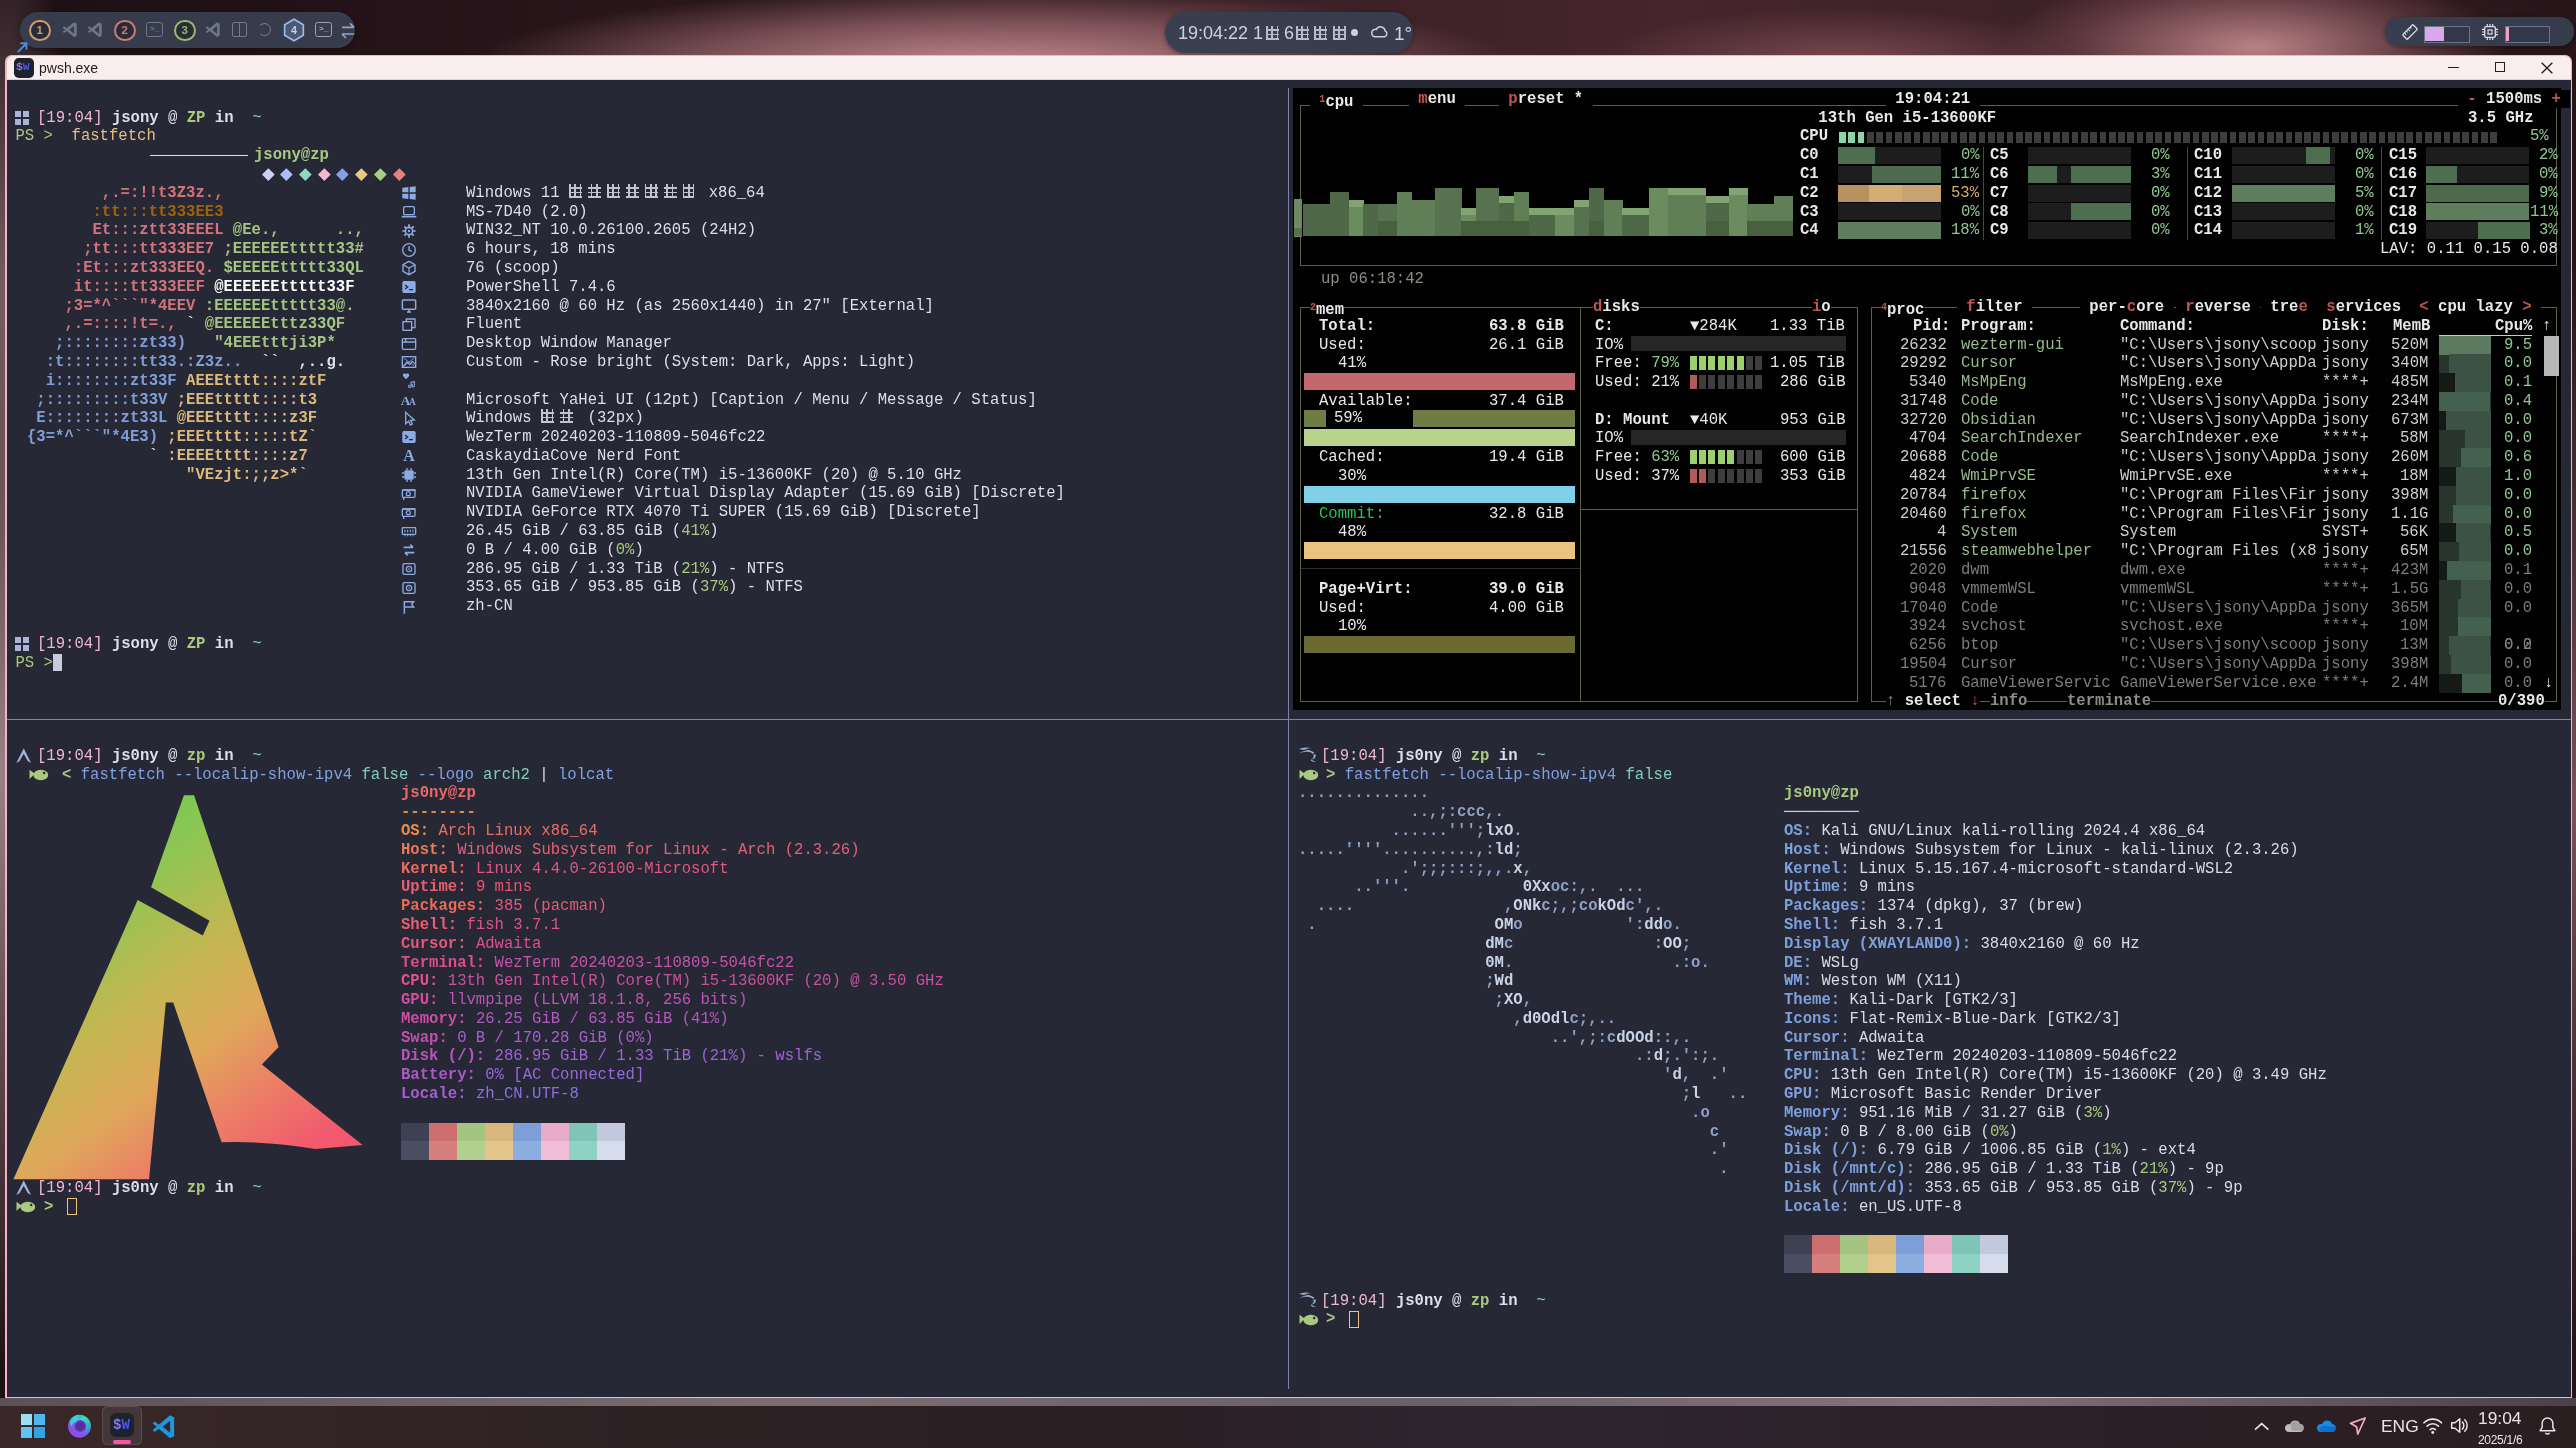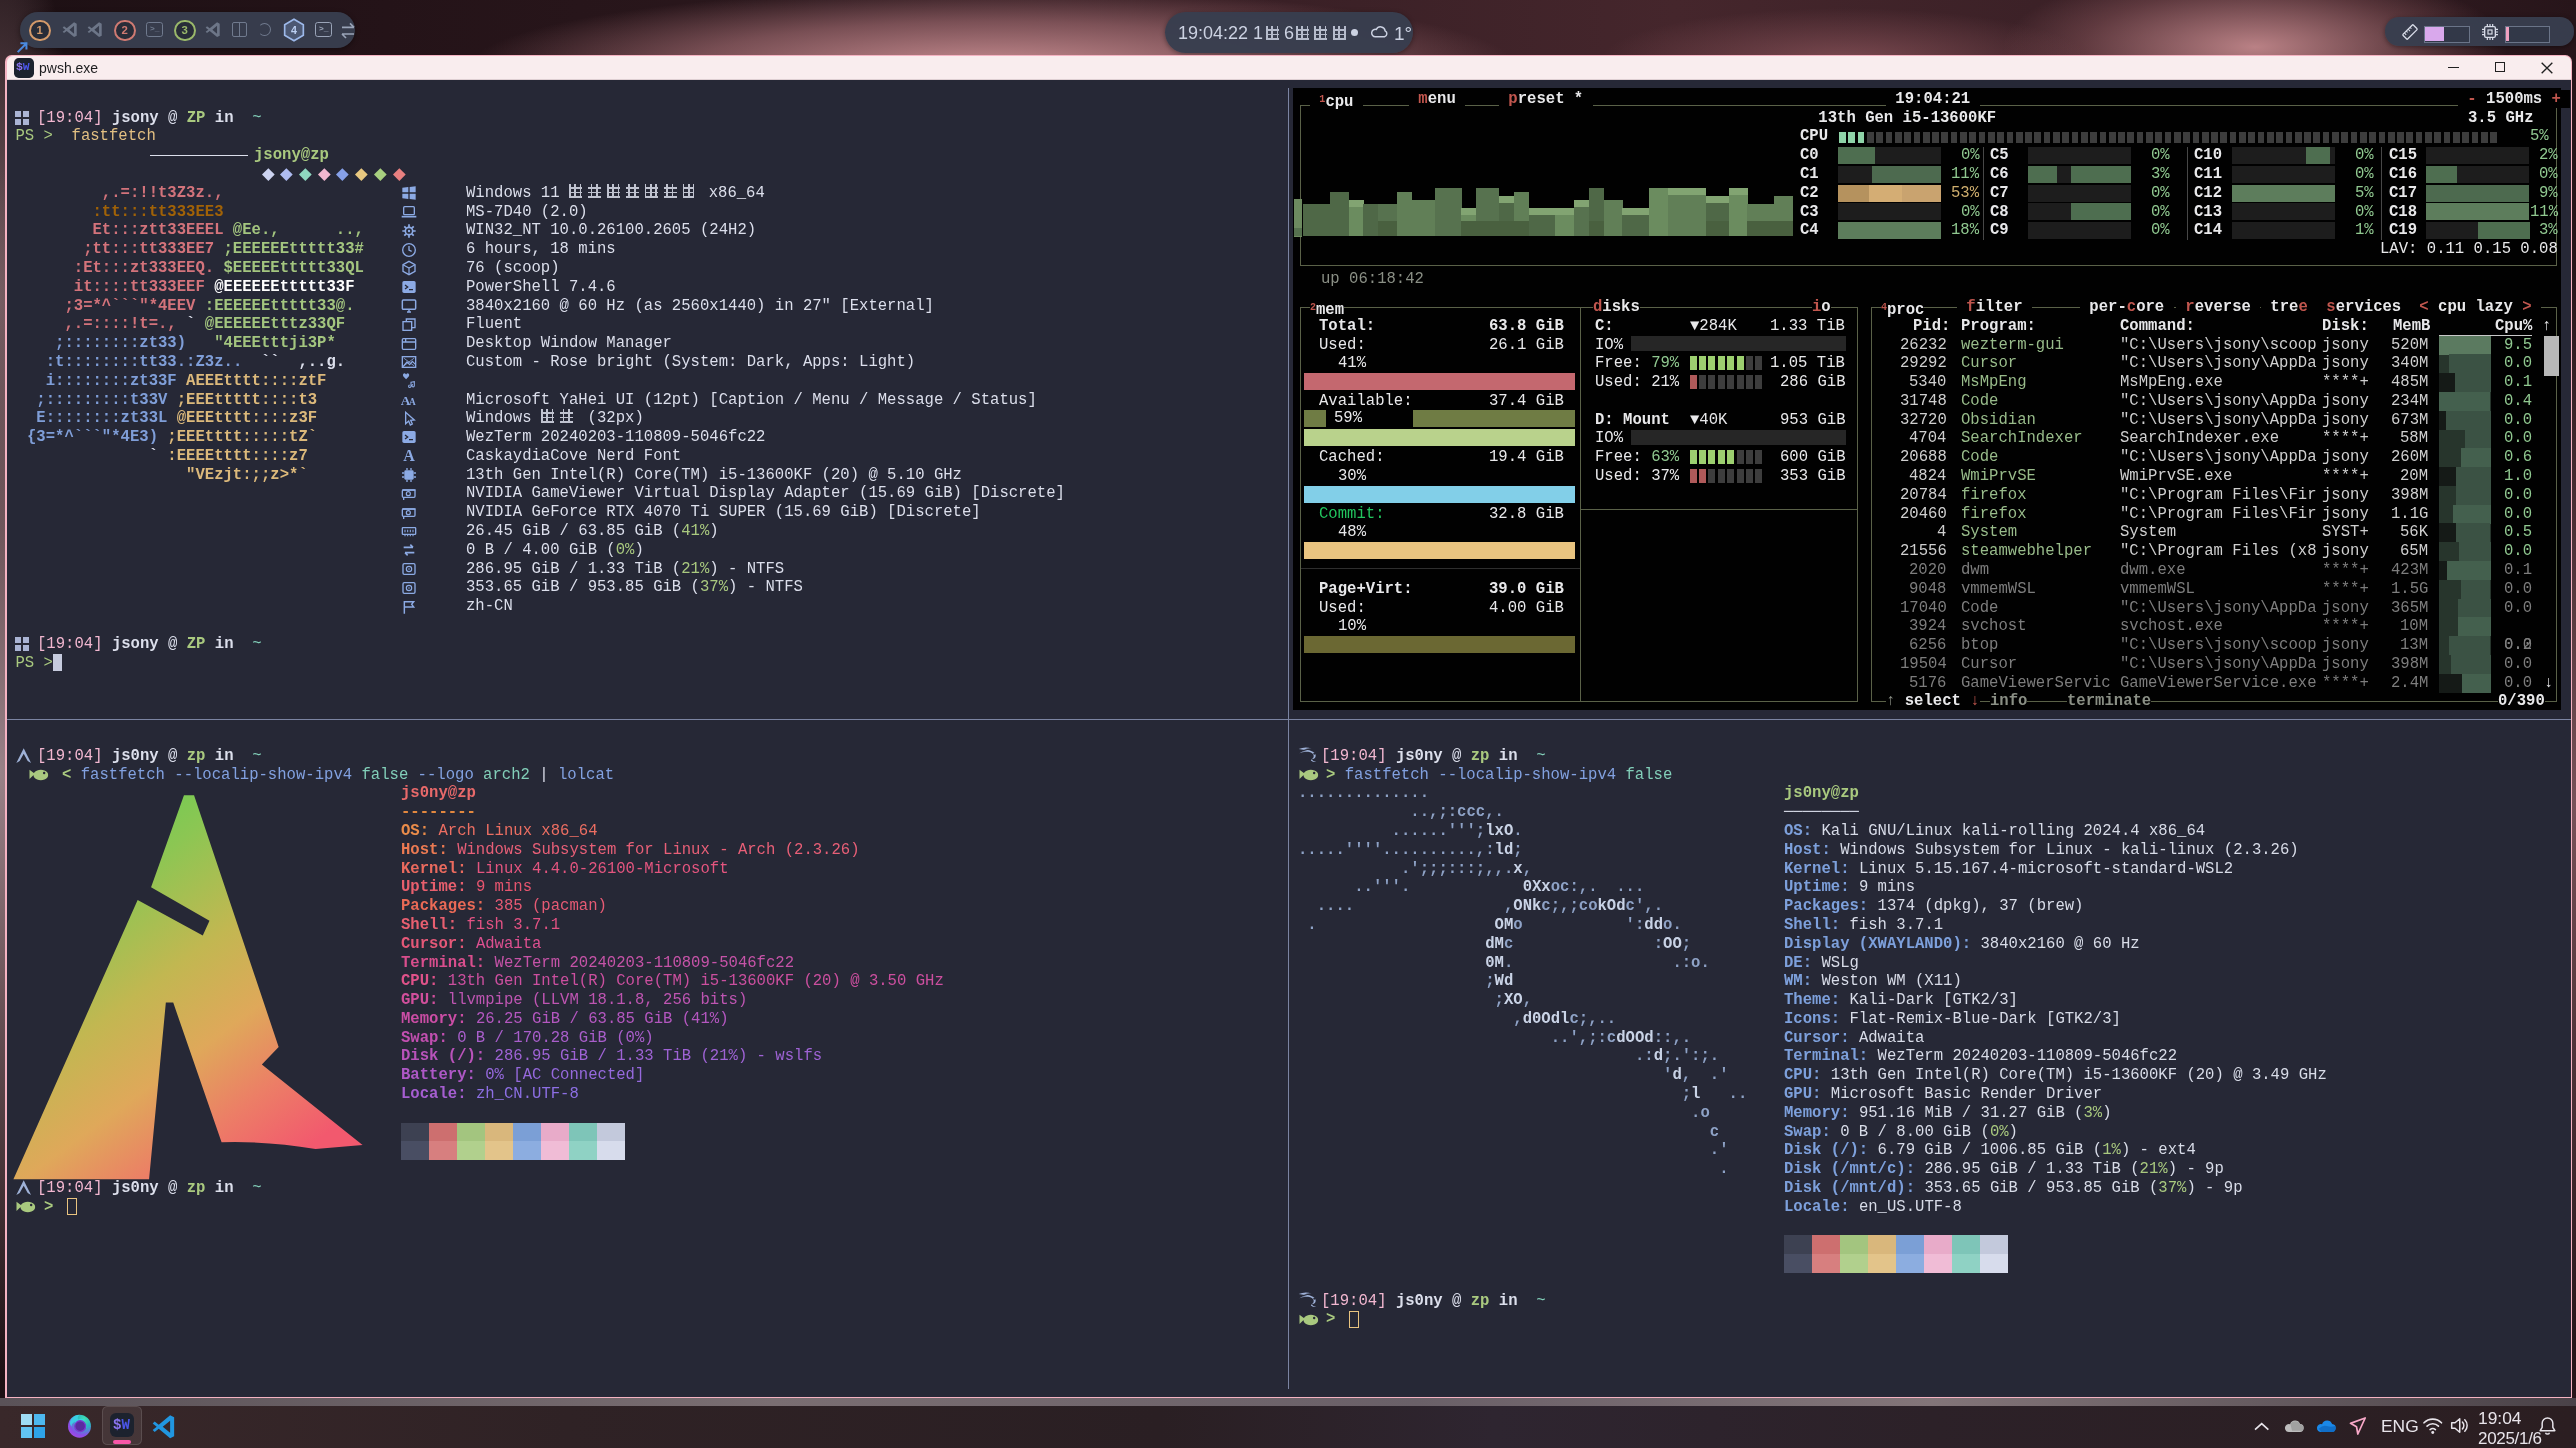--- a/index.html
+++ b/index.html
@@ -538,21 +538,21 @@
 <div class="mono" style="left:1961px;top:448px;"><span class="" style="color:#98bb8a">Code</span></div>
 <div class="mono" style="left:2120px;top:448px;"><span class="" style="color:#cfcfcf">"C:\Users\jsony\AppDa</span></div>
 <div class="mono" style="left:2322px;top:448px;"><span class="" style="color:#cfcfcf">jsony</span></div>
 <div class="mono" style="left:2391px;top:448px;"><span class="" style="color:#cfcfcf">260M</span></div>
 <div class="mono" style="left:2504px;top:448px;"><span class="" style="color:#90c890">0.6</span></div>
 <div style="position:absolute;left:2461px;top:448px;width:30px;height:19px;background:#44604e;"></div>
 <div class="mono" style="left:1909px;top:467px;"><span class="" style="color:#cfcfcf">4824</span></div>
 <div class="mono" style="left:1961px;top:467px;"><span class="" style="color:#98bb8a">WmiPrvSE</span></div>
 <div class="mono" style="left:2120px;top:467px;"><span class="" style="color:#cfcfcf">WmiPrvSE.exe</span></div>
 <div class="mono" style="left:2322px;top:467px;"><span class="" style="color:#cfcfcf">****+</span></div>
-<div class="mono" style="left:2400px;top:467px;"><span class="" style="color:#cfcfcf">20M</span></div>
+<div class="mono" style="left:2400px;top:467px;"><span class="" style="color:#cfcfcf">18M</span></div>
 <div class="mono" style="left:2504px;top:467px;"><span class="" style="color:#90c890">1.0</span></div>
 <div style="position:absolute;left:2456px;top:467px;width:35px;height:19px;background:#3b5244;"></div>
 <div style="position:absolute;left:2439px;top:467px;width:16.5px;height:19px;background:#151a17;"></div>
 <div class="mono" style="left:1900px;top:486px;"><span class="" style="color:#cfcfcf">20784</span></div>
 <div class="mono" style="left:1961px;top:486px;"><span class="" style="color:#98bb8a">firefox</span></div>
 <div class="mono" style="left:2120px;top:486px;"><span class="" style="color:#cfcfcf">"C:\Program Files\Fir</span></div>
 <div class="mono" style="left:2322px;top:486px;"><span class="" style="color:#cfcfcf">jsony</span></div>
 <div class="mono" style="left:2391px;top:486px;"><span class="" style="color:#cfcfcf">398M</span></div>
 <div class="mono" style="left:2504px;top:486px;"><span class="" style="color:#90c890">0.0</span></div>
 <div style="position:absolute;left:2456px;top:486px;width:35px;height:19px;background:#3b5244;"></div>
@@ -828,17 +828,17 @@
       <path d="M3 10 a18 18 0 0 1 26 0"></path>
       <path d="M7.5 15 a12 12 0 0 1 17 0"></path>
       <path d="M12 20 a6.5 6.5 0 0 1 8 0"></path>
     </g>
     <circle cx="16" cy="24.5" r="2.2" fill="#e8e4ea"></circle>
   </svg>
 <svg style="position:absolute;left:2449px;top:1416px" width="21.5" height="19" viewBox="0 0 32 28">
     <path d="M4 10 H9 L16 4 V24 L9 18 H4 Z" fill="none" stroke="#e8e4ea" stroke-width="2.2" stroke-linejoin="round"></path>
     <path d="M20 9 a7 7 0 0 1 0 10 M23.5 5.5 a12 12 0 0 1 0 17" stroke="#e8e4ea" stroke-width="2.2" fill="none" stroke-linecap="round"></path>
   </svg>
-<div style="position:absolute;left:2478px;top:1409px;width:43px;text-align:right;color:#e8e4ea;font:17.4px/19.5px 'Liberation Sans',sans-serif">19:04<br><span style="font-size:17px;letter-spacing:-0.3px">2025/1/6</span></div>
+<div style="position:absolute;left:2478px;top:1409px;width:43px;text-align:right;color:#e8e4ea;font:17.4px/19.5px 'Liberation Sans',sans-serif">19:04<br><span style="font-size:12px;letter-spacing:-0.3px">2025/1/6</span></div>
 <svg style="position:absolute;left:2538px;top:1416px" width="19" height="20" viewBox="0 0 28 30">
     <path d="M14 3 a8 8 0 0 1 8 8 v6 l3 5 H3 l3-5 v-6 a8 8 0 0 1 8-8 Z" fill="none" stroke="#e8e4ea" stroke-width="2.2" stroke-linejoin="round"></path>
     <path d="M11 25 a3.2 3.2 0 0 0 6 0" fill="none" stroke="#e8e4ea" stroke-width="2.2"></path>
   </svg>
 
 </body></html>

